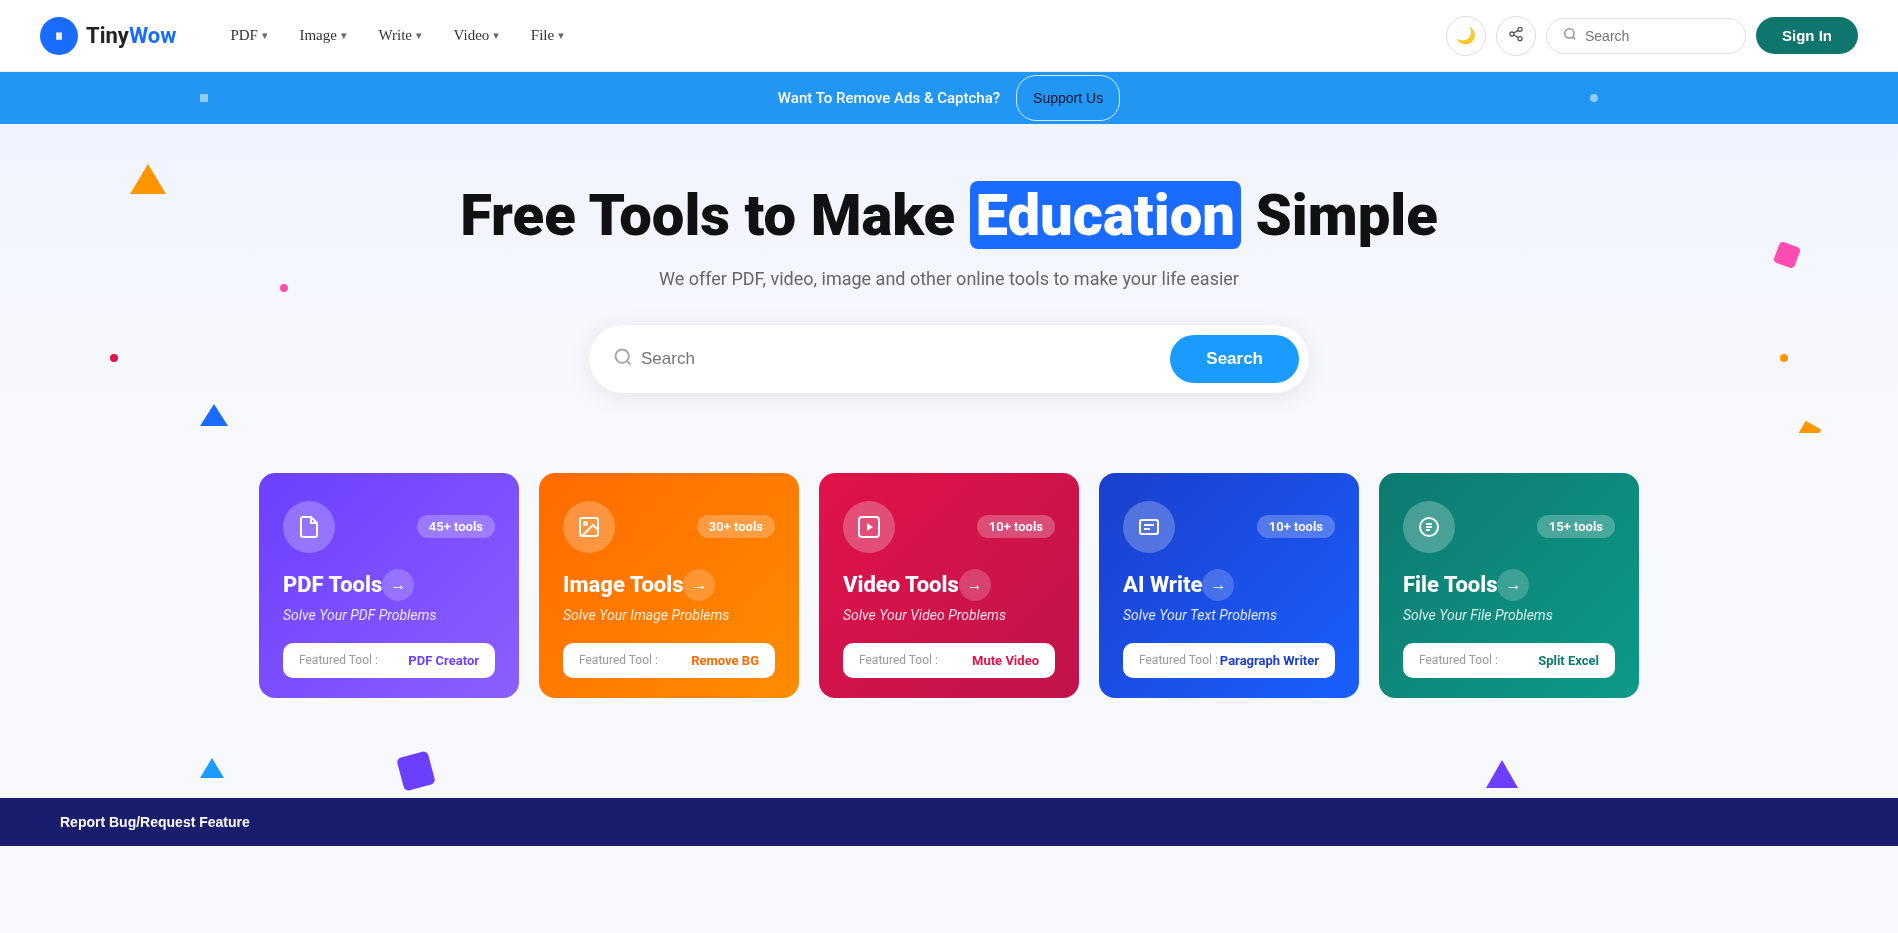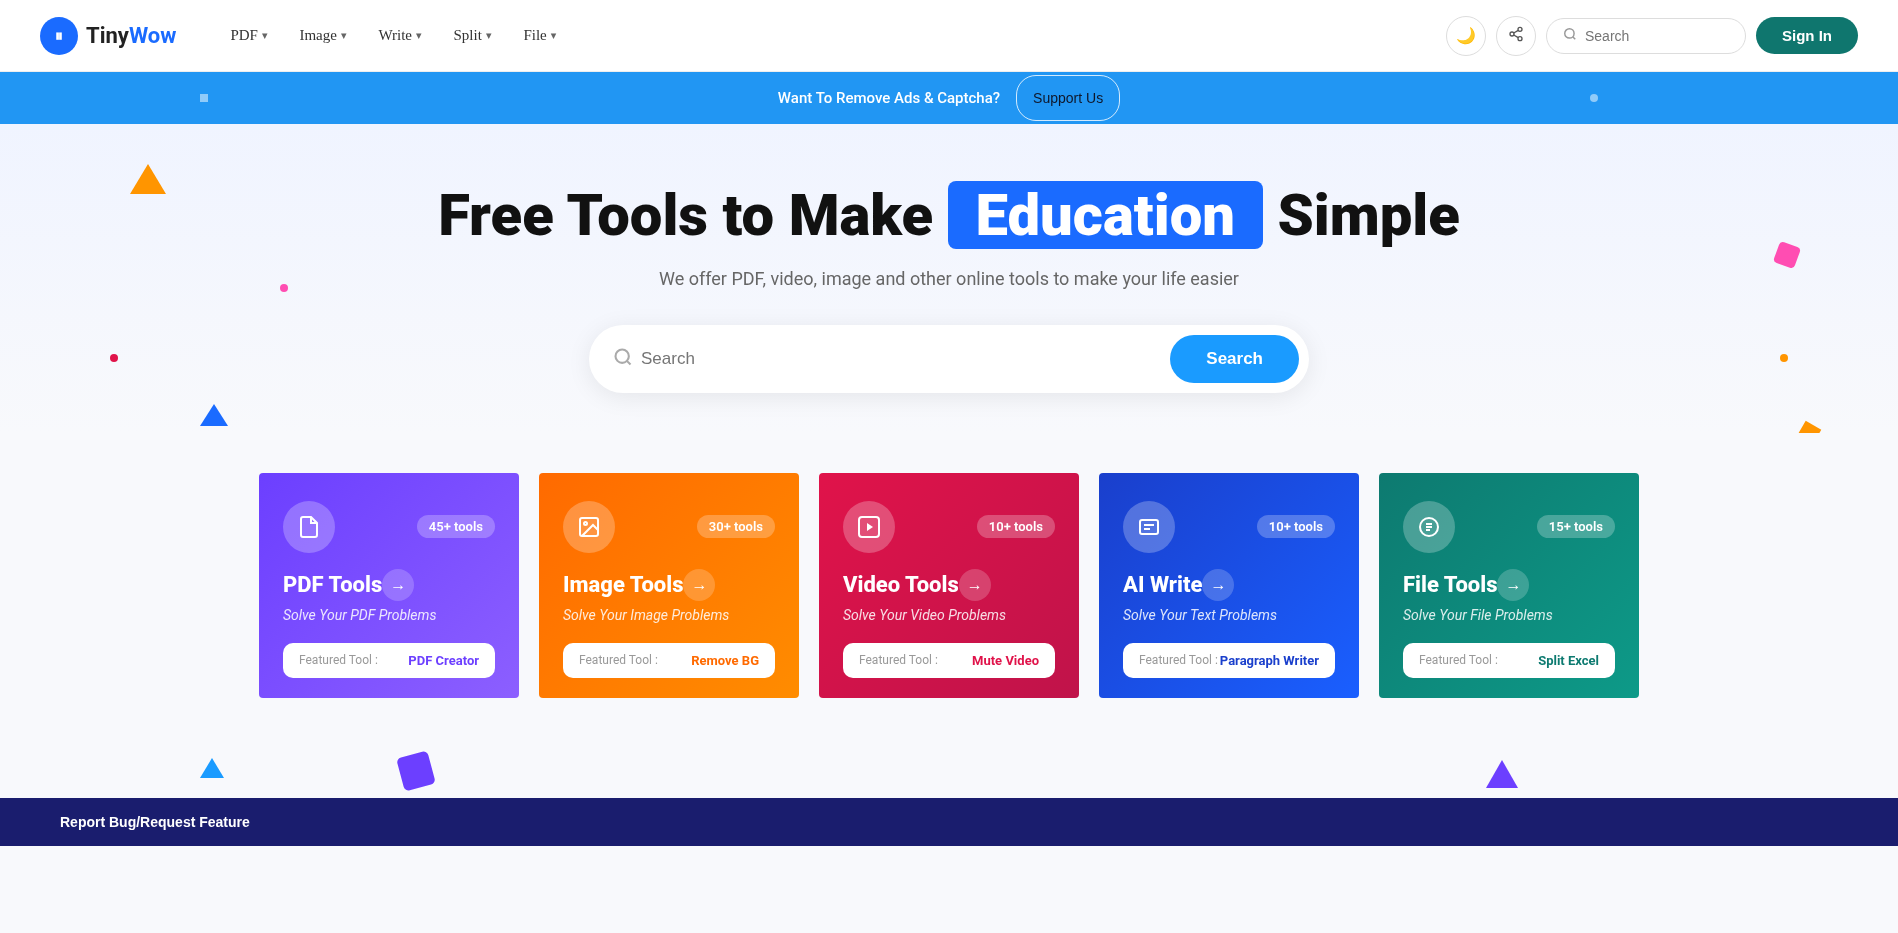--- a/index.html
+++ b/index.html
@@ -145,21 +145,21 @@
     .hero h1 {
       font-size: 58px;
       font-weight: 900;
       color: #111;
       line-height: 1.1;
       margin-bottom: 20px;
     }
     .hero h1 .highlight {
       background: #1a6bff;
       color: white;
-      padding: 0 28px;
+      padding: 0 6px;
       border-radius: 8px;
     }
     .hero-sub {
       font-size: 18px;
       color: #666;
       margin-bottom: 36px;
     }
     .search-container {
       display: flex;
       align-items: center;
@@ -193,21 +193,21 @@
     .deco { position: absolute; pointer-events: none; }
 
     
     .cards-section {
       padding: 40px 60px;
       display: flex;
       gap: 20px;
       justify-content: center;
     }
     .tool-card {
-      border-radius: 4px;
+      border-radius: 16px;
       padding: 28px 24px 20px;
       flex: 1;
       max-width: 260px;
       min-width: 200px;
       position: relative;
       display: flex;
       flex-direction: column;
       gap: 0;
       cursor: pointer;
     }
@@ -370,21 +370,21 @@
     </div>
     <div class="nav-item">
       <span>Image</span>
       <span class="nav-chevron">▾</span>
     </div>
     <div class="nav-item">
       <span>Write</span>
       <span class="nav-chevron">▾</span>
     </div>
     <div class="nav-item">
-      <span>Split</span>
+      <span>Video</span>
       <span class="nav-chevron">▾</span>
     </div>
     <div class="nav-item">
       <span>File</span>
       <span class="nav-chevron">▾</span>
     </div>
   </div>
   <div class="nav-right">
     <div class="icon-btn" title="Dark mode">
       <span>🌙</span>

